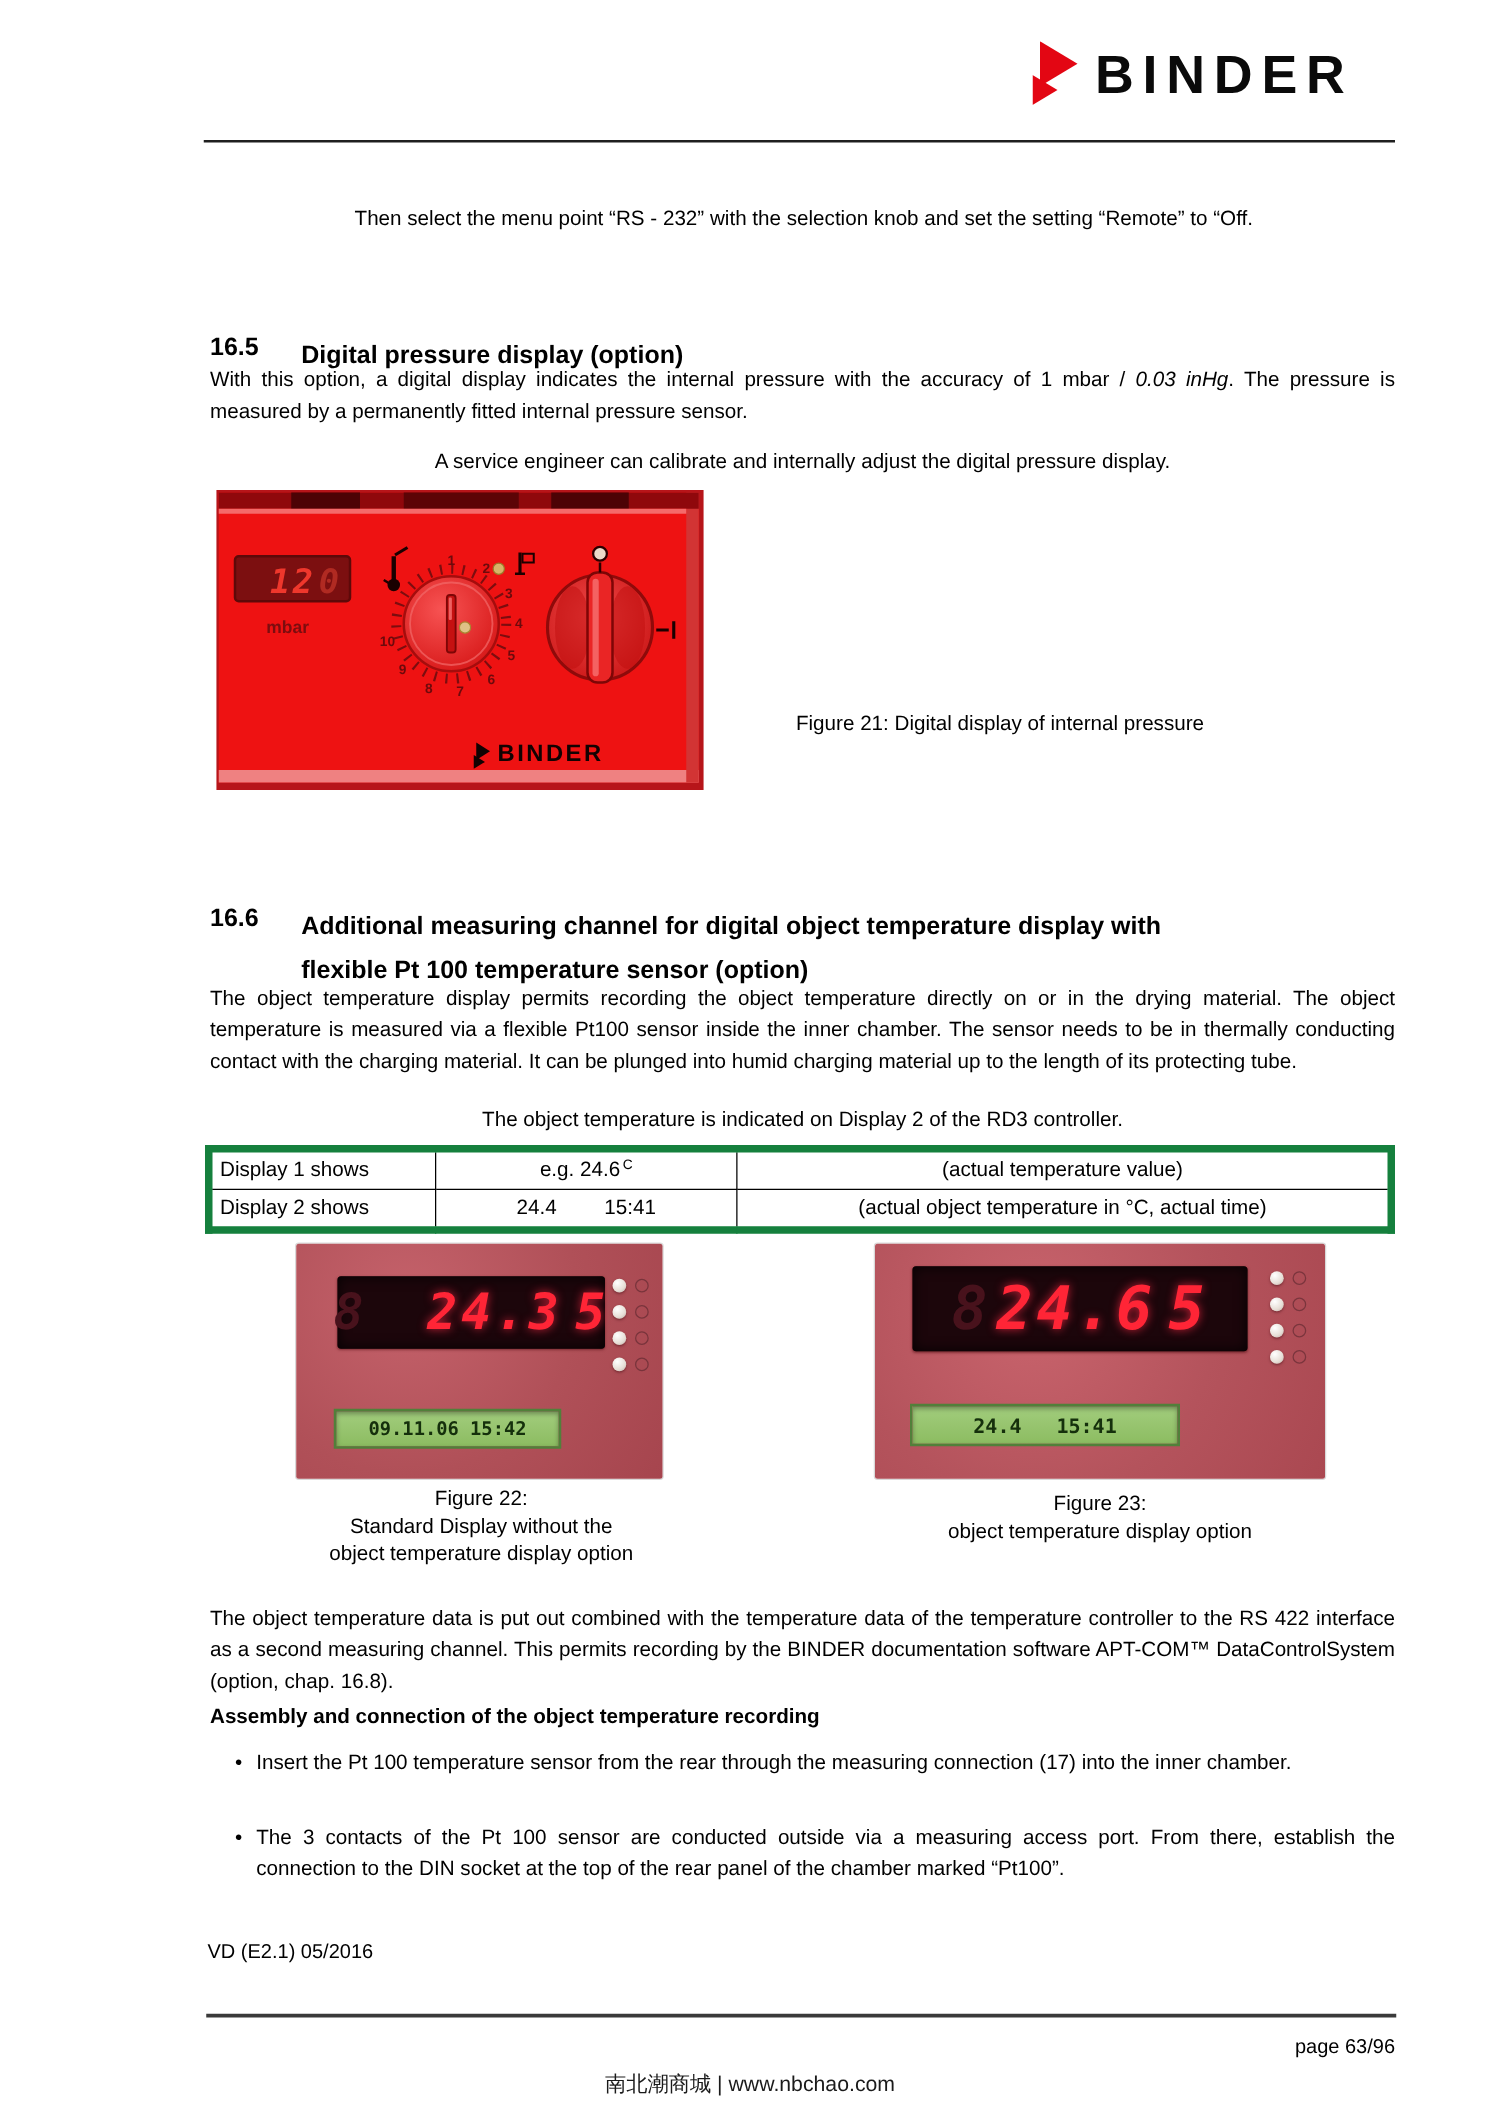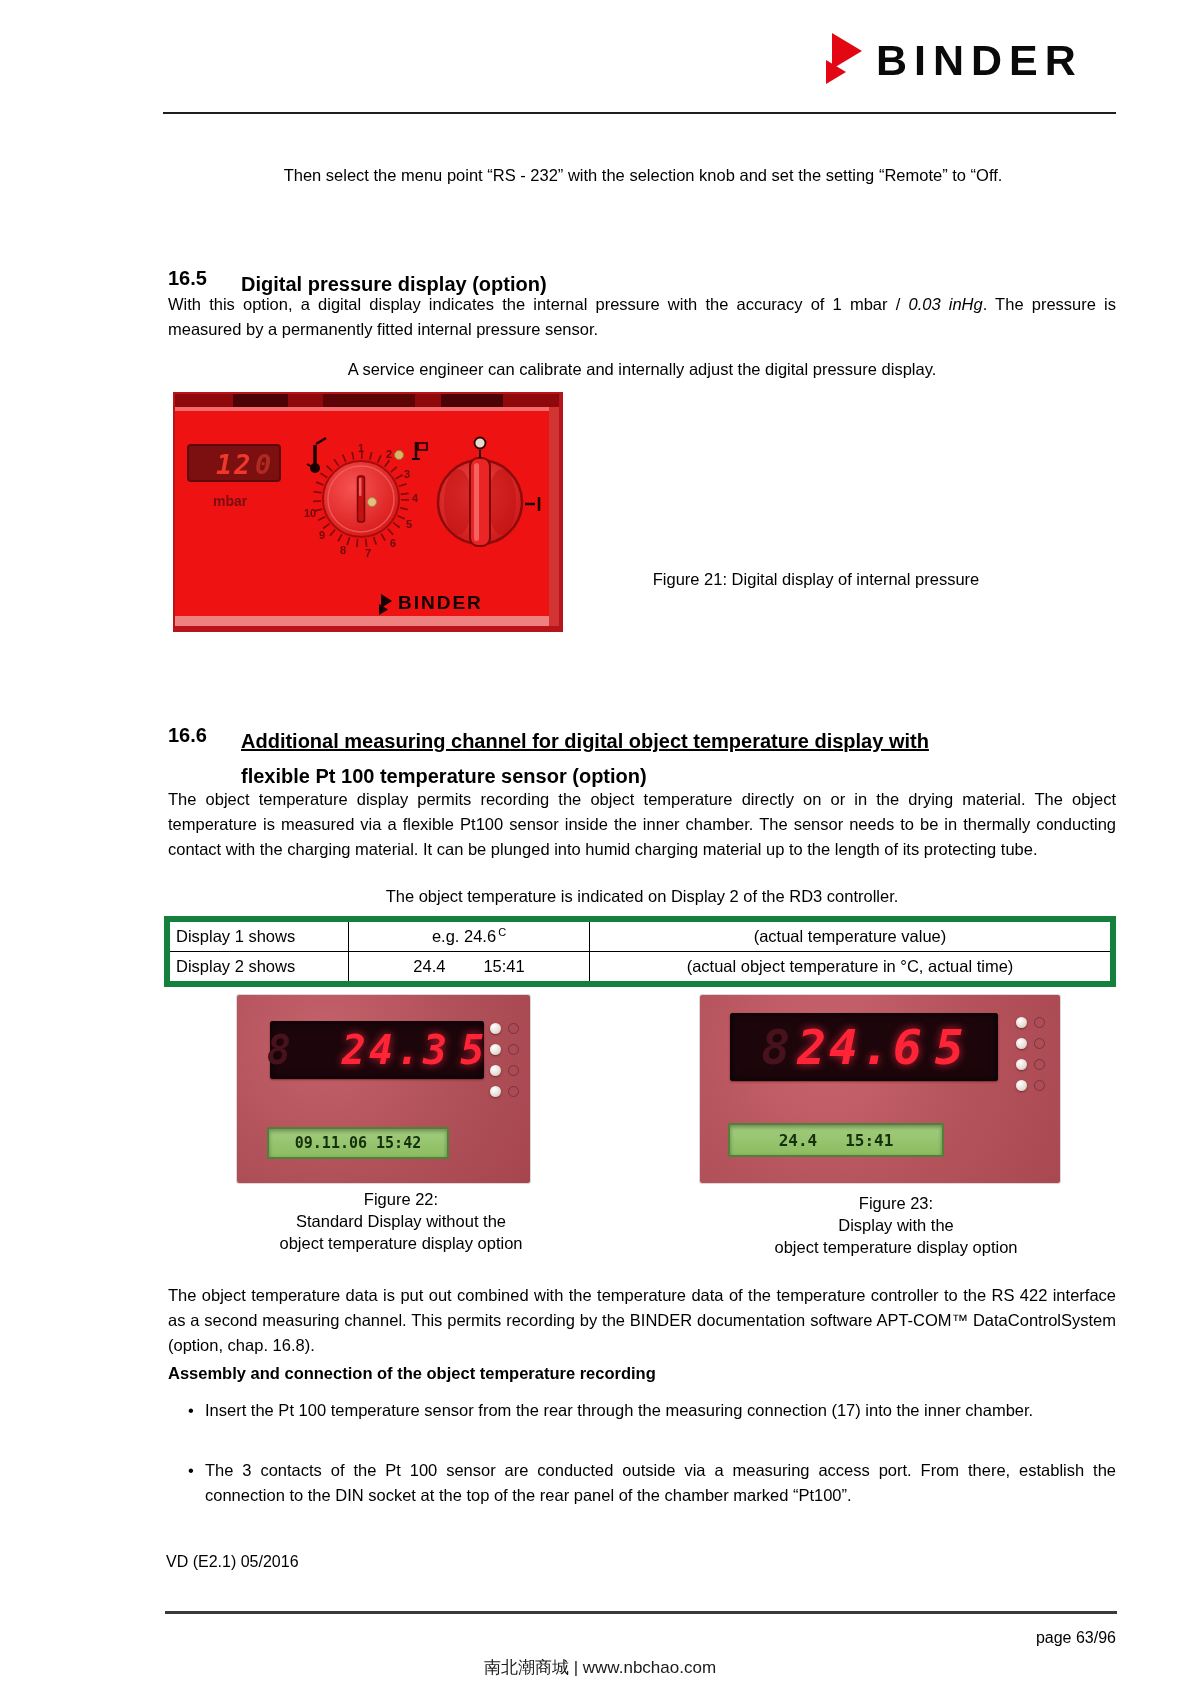--- a/index.html
+++ b/index.html
@@ -13,21 +13,21 @@
   .single{text-align:center;}
   .rule{background:#1f1f1f;}
   
   .brand-wrap{top:36px;left:826px;width:290px;height:48px;display:flex;align-items:center;}
   .brand-text{font-size:43px;font-weight:800;letter-spacing:7px;color:#0a0a0a;line-height:1;}
   
   .sec-head{font-size:20px;font-weight:bold;display:flex;margin-top:24px;}
   .sec-num{width:73px;flex:0 0 73px;}
   .sec-title{line-height:35px;}
   
-  .caption{font-size:16.5px;line-height:22px;text-align:center;padding-left:16px;}
+  .caption{font-size:16.5px;line-height:22px;text-align:center;}
   
   table.disp{border-collapse:collapse;font-size:16.5px;}
   table.disp td{border:1.5px solid #000;height:29px;padding:0 6px;vertical-align:middle;}
   table.disp{border:6px solid #15803d;}
   td.c1{width:166px;text-align:left;padding-left:10px;}
   td.c2{width:228px;text-align:center;}
   td.c3{text-align:center;}
   .sup-c{font-size:11px;position:relative;top:-6px;margin-left:2px;}
   .gapped{display:inline-block;margin-right:38px;}
   
@@ -170,21 +170,21 @@
     <polygon points="-2,14 7,19.5 -2,25" fill="#120202"></polygon>
     <text x="17" y="19" font-size="19" font-weight="bold" letter-spacing="2" fill="#120202">BINDER</text>
   </g>
 </svg>
 
 <p class="abs caption" style="left:560px;top:568px;width:480px;">Figure 21: Digital display of internal pressure</p>
 
 <div class="abs sec-head" style="left:168px;top:700px;width:950px;">
   <span class="sec-num">16.6</span>
   <span class="sec-title">
-      <span style="display:block;text-decoration:underline;">Additional measuring channel for digital object temperature display with</span>
+      <span style="display:block;">Additional measuring channel for digital object temperature display with</span>
       <span style="display:block;">flexible Pt 100 temperature sensor (option)</span>
     </span>
 </div>
 
 <p class="abs body-text" style="left:168px;top:787px;width:948px;">The object temperature display permits recording the object temperature directly on or in the drying material. The object temperature is measured via a flexible Pt100 sensor inside the inner chamber. The sensor needs to be in thermally conducting contact with the charging material. It can be plunged into humid charging material up to the length of its protecting tube.</p>
 
 <p class="abs body-text single" style="left:168px;top:884px;width:948px;">The object temperature is indicated on Display 2 of the RD3 controller.</p>
 
 <table class="disp abs" style="left:164px;top:916px;width:952px;">
   <tbody>
@@ -260,21 +260,20 @@
   </div>
 </div>
 
 <div class="abs caption" style="left:170px;top:1188px;width:430px;">
   <span style="display:block;">Figure 22:</span>
   <span style="display:block;">Standard Display without the</span>
   <span style="display:block;">object temperature display option</span>
 </div>
 <div class="abs caption" style="left:660px;top:1192px;width:440px;">
   <span style="display:block;">Figure 23:</span>
-  <span style="display:block;">Display with the</span>
   <span style="display:block;">object temperature display option</span>
 </div>
 
 <p class="abs body-text" style="left:168px;top:1283px;width:948px;">The object temperature data is put out combined with the temperature data of the temperature controller to the RS 422 interface as a second measuring channel. This permits recording by the BINDER documentation software APT-COM™ DataControlSystem (option, chap. 16.8).</p>
 
 <p class="abs bold-head" style="left:168px;top:1364px;width:948px;">Assembly and connection of the object temperature recording</p>
 
 <div class="bullet body-text" style="top:1398px;">
   <span class="marker">•</span>
   <span class="btxt">Insert the Pt 100 temperature sensor from the rear through the measuring connection (17) into the inner chamber.</span>

